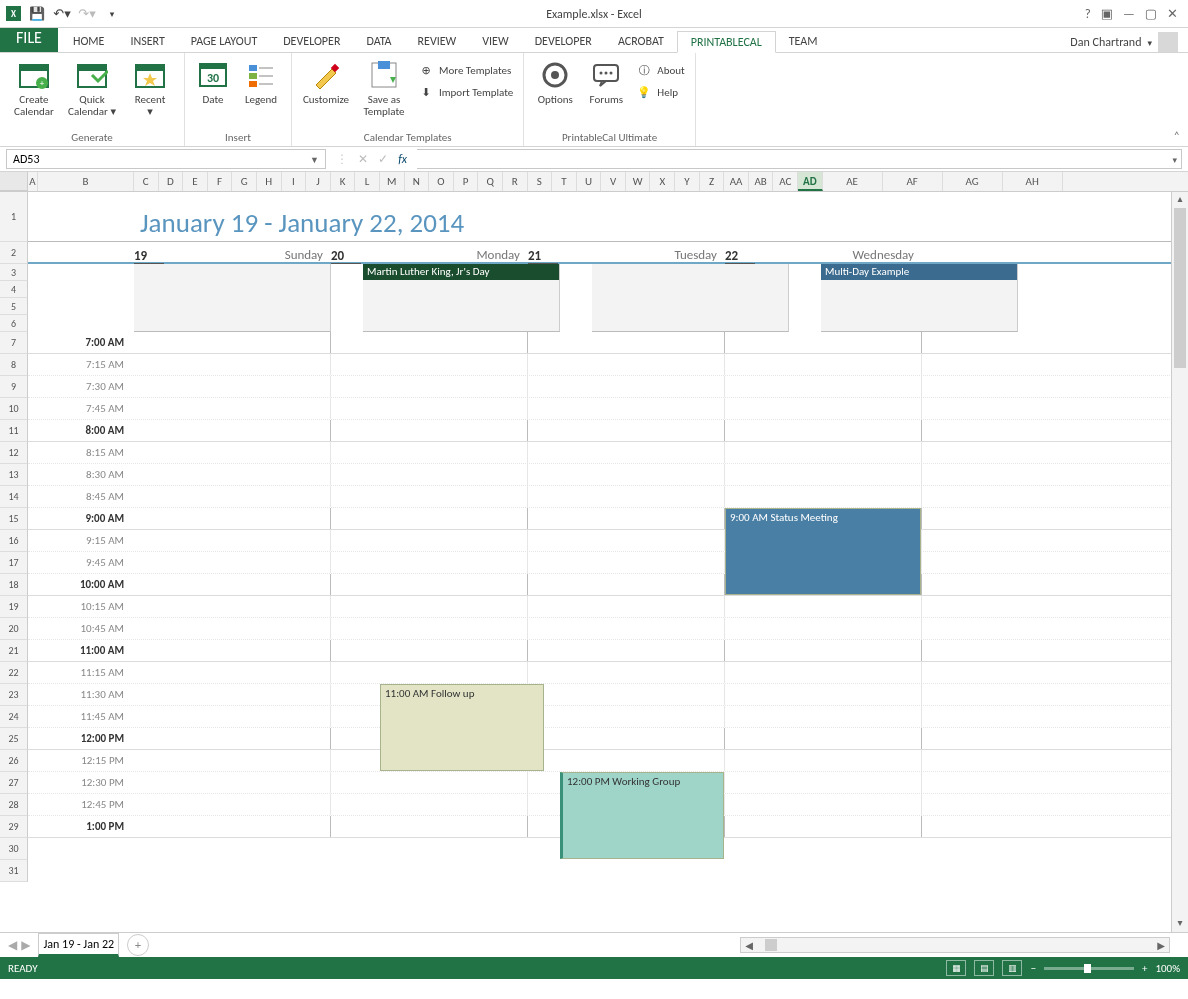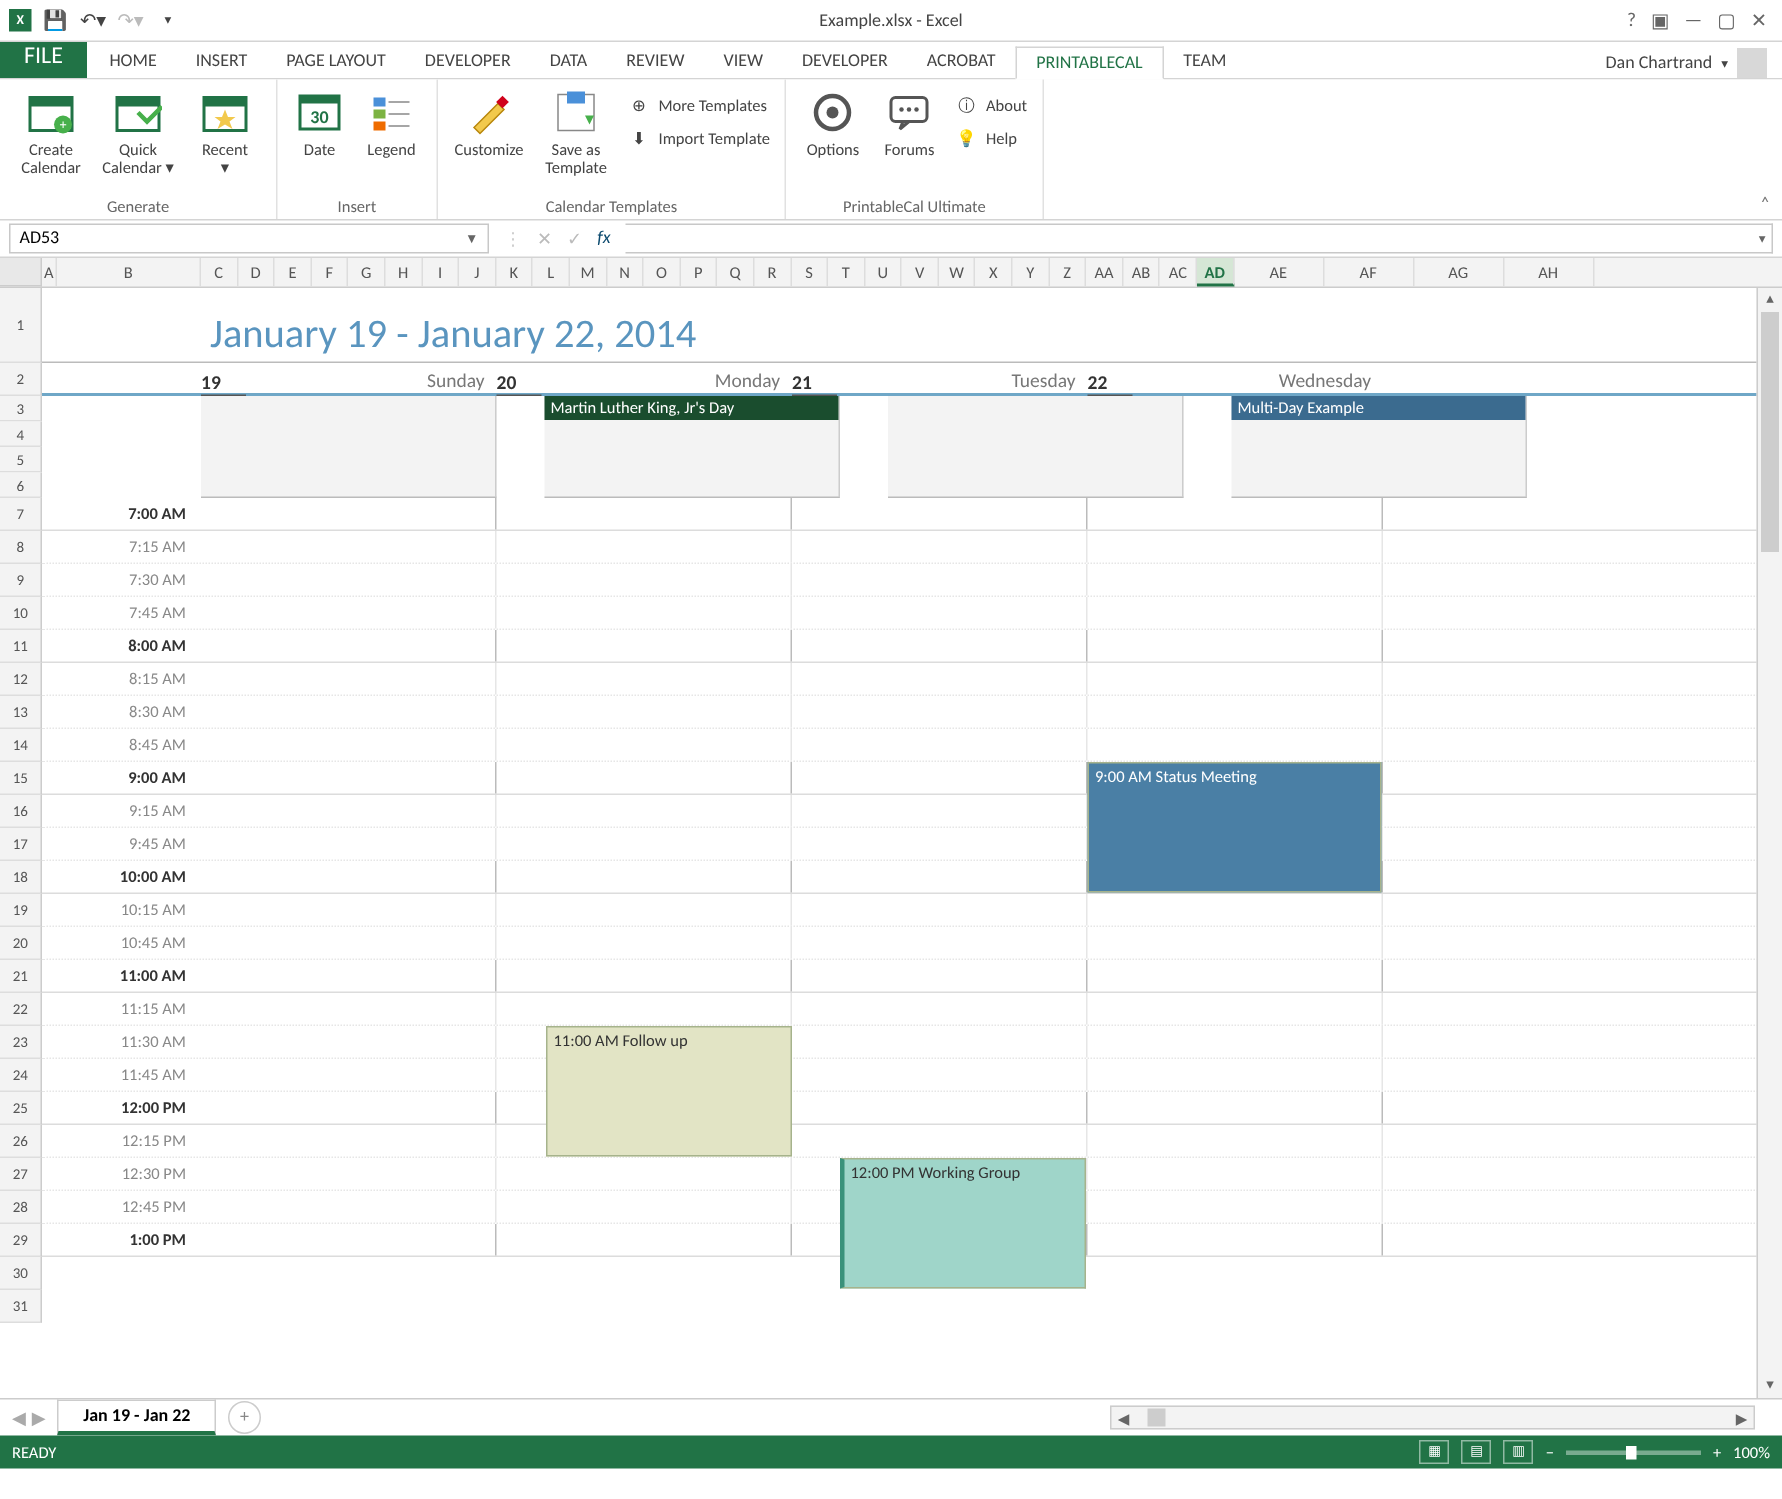--- a/index.html
+++ b/index.html
@@ -80,21 +80,21 @@
 
 .evblock { background: #c8d3af; border: 1px solid #a6b38c; color: #333; font-size: 11px; padding: 2px 4px; }
 .evblue { background: #4a7fa5; color: #fff; }
 .evtu { background: #9fd5c9; border-left: 3px solid #3a917a; color: #333; }
 .evmo { background: #e2e4c5; color: #333; }
 
 
 .sheettabs { height: 25px; background: #fff; border-top: 1px solid #ccc; display: flex; align-items: center; font-size: 12px; }
 .sheettabs .nav { display: flex; gap: 4px; padding: 0 8px; color: #aaa; }
 .sheettabs .nav span { cursor: pointer; }
-.sheettabs .stab { border: 1px solid #ccc; border-bottom: 3px solid #217346; padding: 3px 16px; font-weight: bold; background: #fff; margin-top: -1px; text-align: center; }
+.sheettabs .stab { border: 1px solid #ccc; border-bottom: 3px solid #217346; padding: 3px 4px; font-weight: normal; background: #fff; margin-top: -1px; text-align: center; }
 .sheettabs .add { width: 22px; height: 22px; border: 1px solid #ccc; border-radius: 50%; text-align: center; line-height: 20px; margin-left: 8px; color: #888; cursor: pointer; }
 .sheettabs .hscroll { margin-left: auto; width: 430px; height: 16px; border: 1px solid #ccc; background: #f3f3f3; display: flex; align-items: center; margin-right: 18px; }
 .sheettabs .hscroll .arr { width: 16px; text-align: center; color: #666; font-size: 10px; }
 
 
 .statusbar { height: 22px; background: #217346; color: #fff; display: flex; align-items: center; font-size: 11px; padding: 0 8px; gap: 12px; }
 .statusbar .right { margin-left: auto; display: flex; align-items: center; gap: 8px; }
 .statusbar .vbtn { width: 20px; height: 16px; border: 1px solid rgba(255,255,255,.5); text-align:center; font-size:9px; line-height:14px; cursor:pointer; }
 .statusbar .slider { width: 90px; height: 3px; background: rgba(255,255,255,.4); position: relative; }
 .statusbar .slider .th { position: absolute; left: 45%; top: -3px; width: 7px; height: 9px; background: #fff; }
@@ -562,21 +562,21 @@
           </div>
           <div class="hrow hb">
             <div class="tcol hr">1:00 PM</div>
             <div class="dcol"></div>
             <div class="dcol"></div>
             <div class="dcol"></div>
             <div class="dcol"></div>
           </div>
         </div>
     <div class="evblock evblue" style="position: absolute; left: 697px; width: 196px; top: 316px; height: 87px;">9:00 AM  Status Meeting</div>
-        <div class="evblock evmo" style="position: absolute; left: 336px; width: 164px; top: 492px; height: 87px;">11:00 AM  Follow up</div>
+        <div class="evblock evmo" style="position: absolute; left: 352px; width: 164px; top: 492px; height: 87px;">11:00 AM  Follow up</div>
         <div class="evblock evtu" style="position: absolute; left: 532px; width: 164px; top: 580px; height: 87px;">12:00 PM  Working Group</div>
       </div>
 
     <div style="position:absolute;right:0;top:0;width:17px;height:100%;background:#f3f3f3;border-left:1px solid #ccc">
       <div style="position:absolute;top:0;left:0;right:0;height:16px;text-align:center;font-size:10px;color:#666">▴</div>
       <div style="position:absolute;top:16px;left:2px;right:2px;height:160px;background:#cdcdcd"></div>
       <div style="position:absolute;bottom:0;left:0;right:0;height:16px;text-align:center;font-size:10px;color:#666">▾</div>
     </div>
   </div>
 </div>

